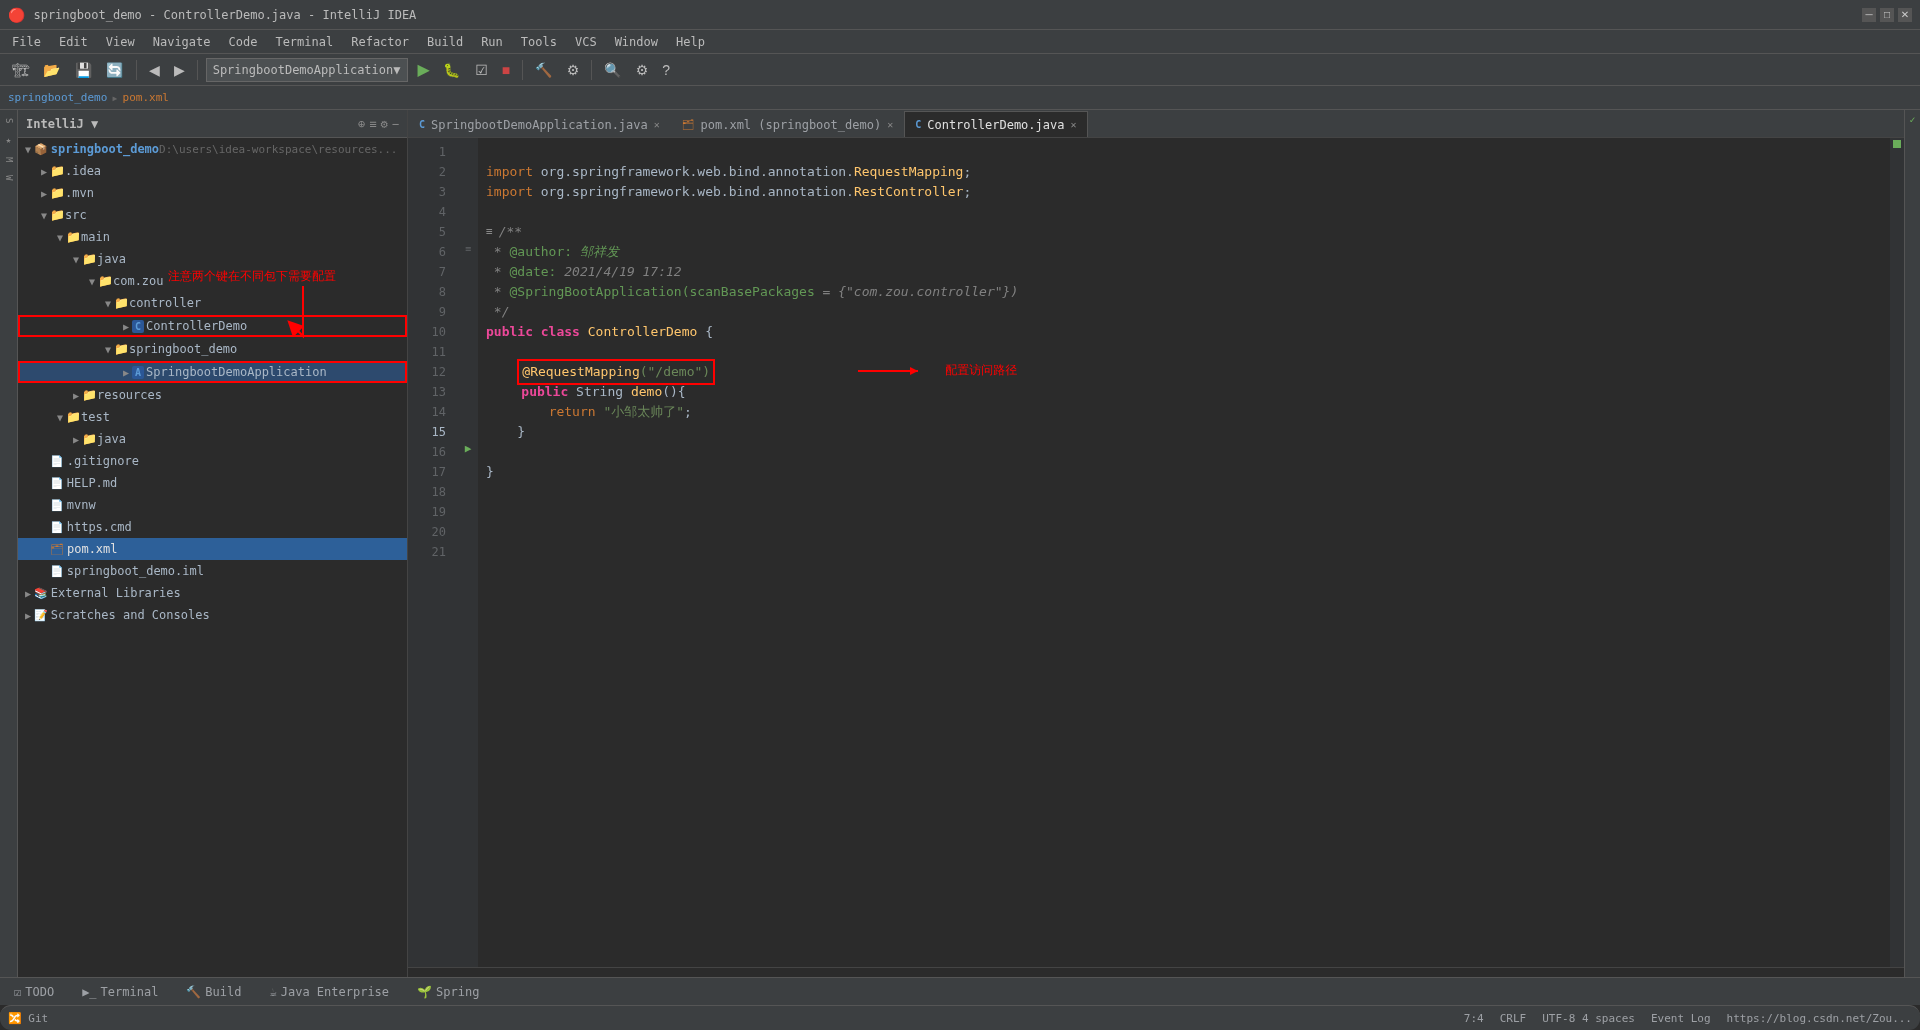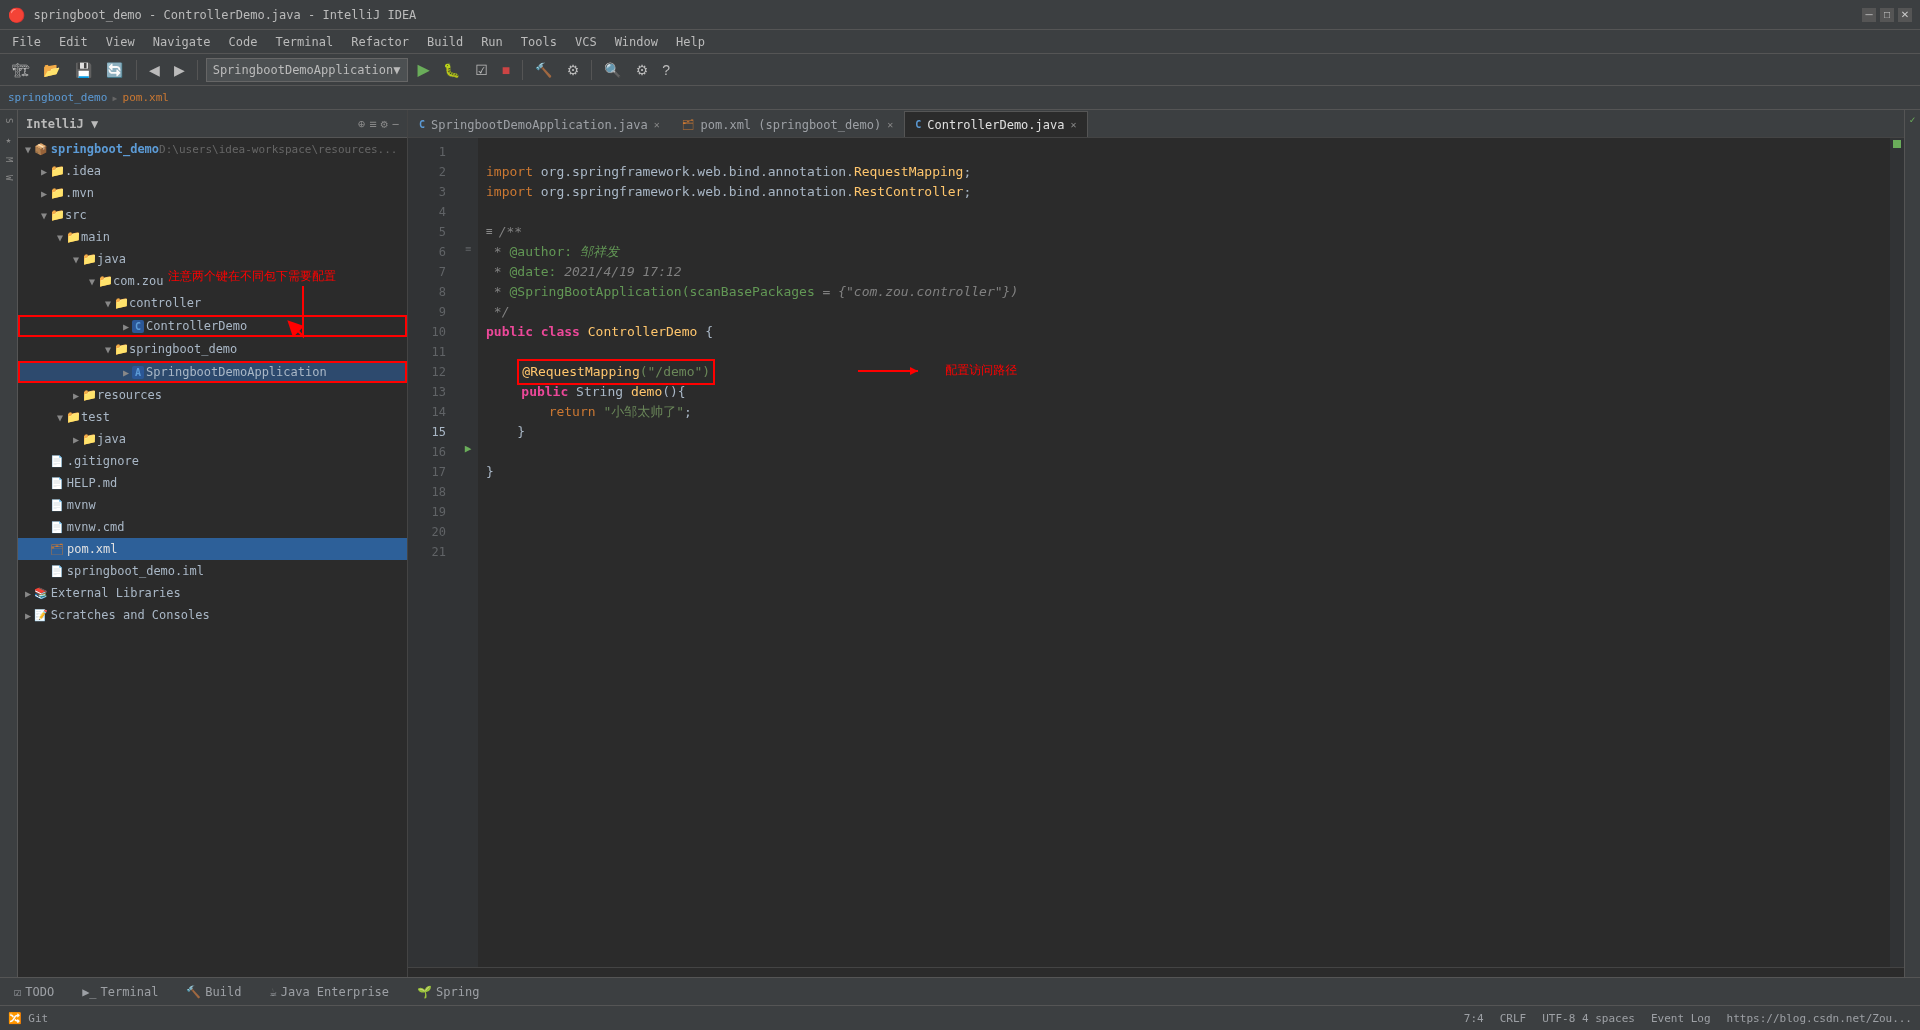--- a/index.html
+++ b/index.html
@@ -247,20 +247,21 @@
     
     .status-bar {
       background: #3c3f41;
       height: 24px;
       display: flex;
       align-items: center;
       justify-content: space-between;
       padding: 12px 8px;
       border-top: 1px solid #555;
       flex-shrink: 0;
+      border-radius: 11px;
     }
     .status-left { display: flex; gap: 16px; align-items: center; }
     .status-right { display: flex; gap: 16px; align-items: center; }
     .status-item { color: #9da0a5; font-size: 11px; cursor: pointer; }
 
     
     .bottom-bar {
       background: #3c3f41;
       height: 28px;
       display: flex;
@@ -482,21 +483,21 @@
       <div class="tree-item">
         <span class="tree-indent" style="width:16px;"></span>
         <span class="tree-arrow" style="width:12px;"></span>
         <span style="color:#9da0a5;font-size:11px;margin-right:3px;">📄</span>
         <span class="tree-label">mvnw</span>
       </div>
       <div class="tree-item">
         <span class="tree-indent" style="width:16px;"></span>
         <span class="tree-arrow" style="width:12px;"></span>
         <span style="color:#9da0a5;font-size:11px;margin-right:3px;">📄</span>
-        <span class="tree-label">mvnw.cmd</span>
+        <span class="tree-label">https.cmd</span>
       </div>
       <div class="tree-item selected">
         <span class="tree-indent" style="width:16px;"></span>
         <span class="tree-arrow" style="width:12px;"></span>
         <span style="color:#cb7832;font-size:11px;margin-right:3px;">🗂</span>
         <span class="tree-label" style="color:#e0e0e0;">pom.xml</span>
       </div>
       <div class="tree-item">
         <span class="tree-indent" style="width:16px;"></span>
         <span class="tree-arrow" style="width:12px;"></span>

